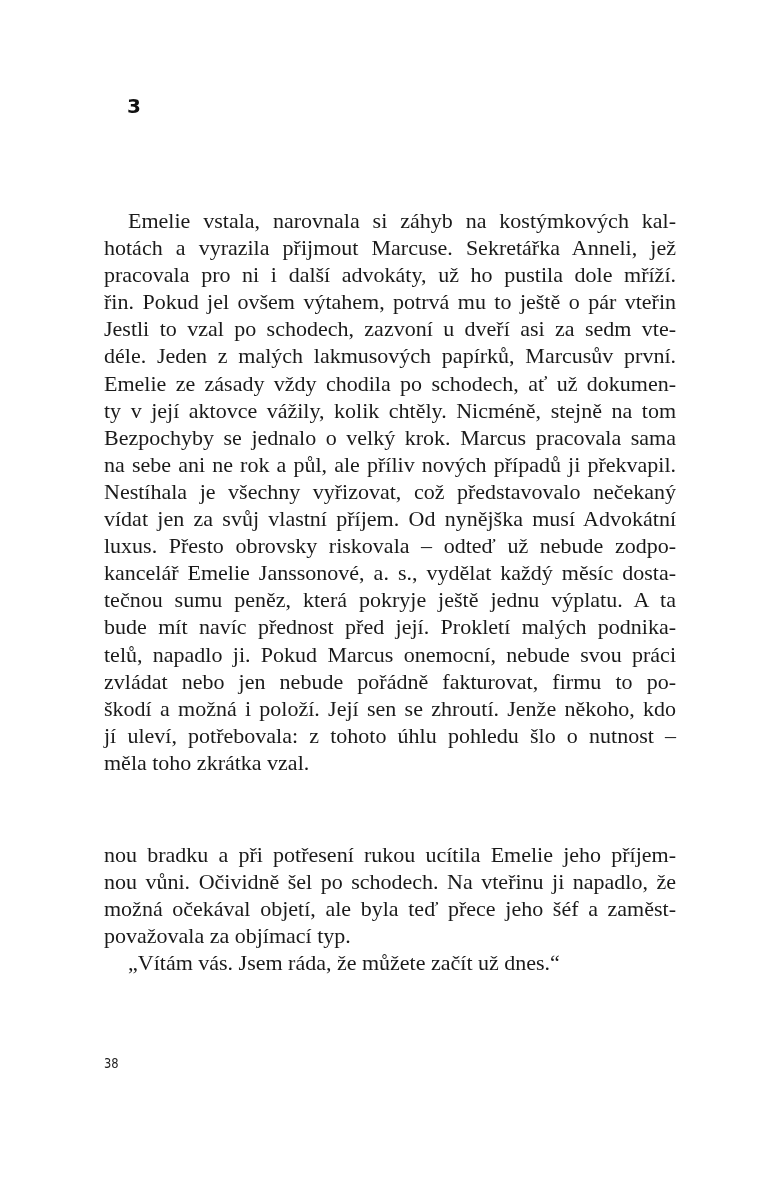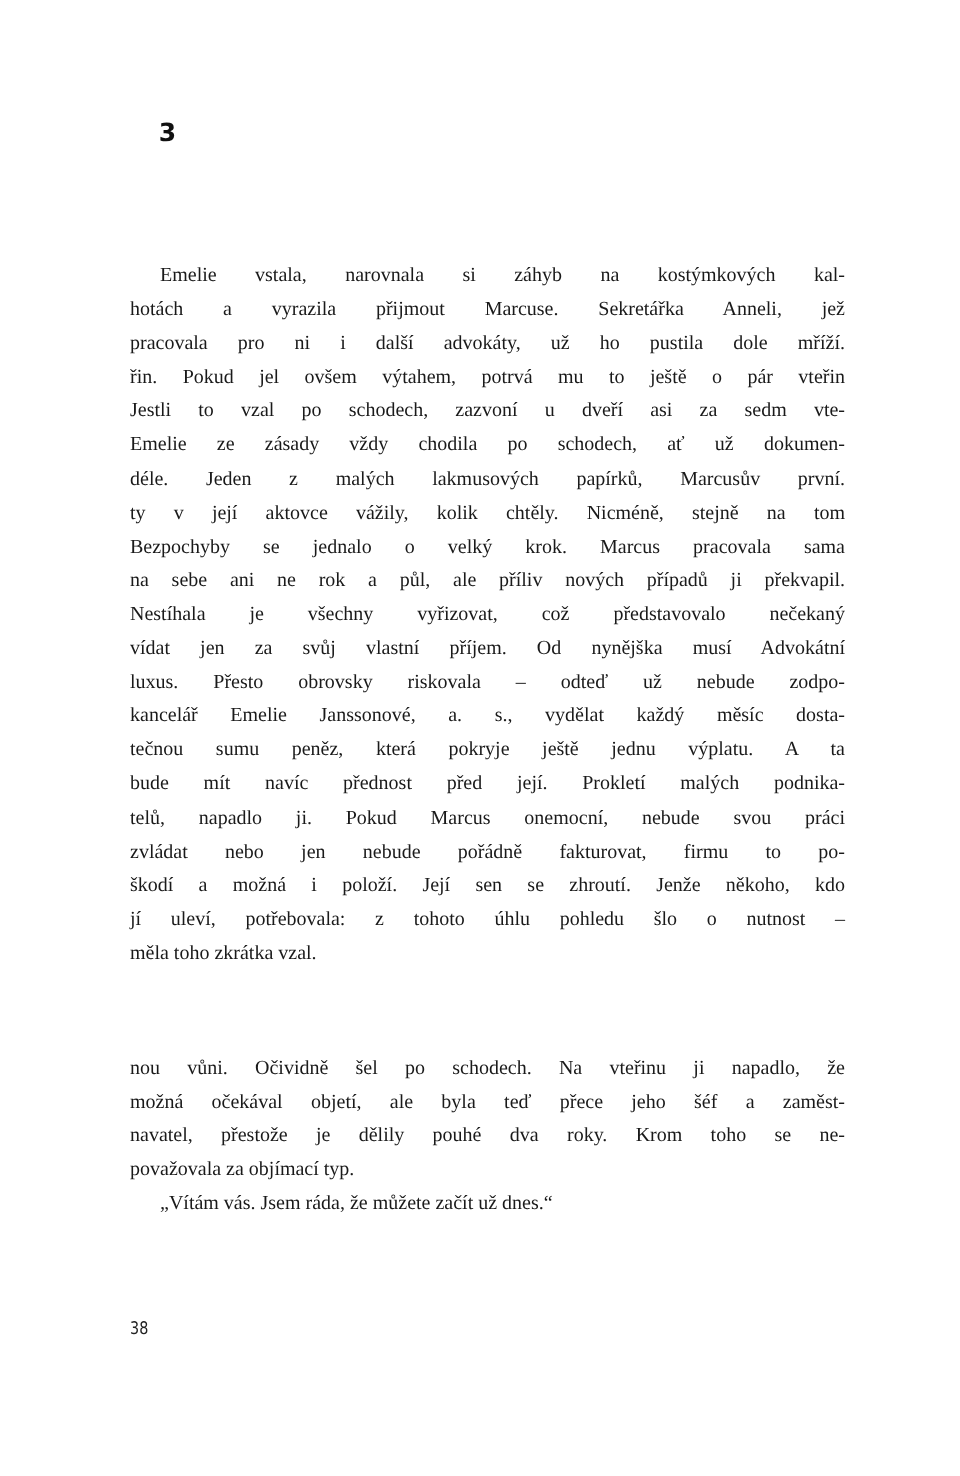--- a/index.html
+++ b/index.html
@@ -28,21 +28,21 @@
     font-weight: bold;
     font-size: 20px;
     line-height: 24px;
     color: #111;
   }
   .body-text {
     position: absolute;
     left: 104px;
     width: 572px;
     font-family: "Liberation Serif", serif;
-    font-size: 16px;
+    font-size: 22px;
     color: #1a1a1a;
   }
   .para1 { top: 207px; }
   .para2 { top: 841px; }
   .line {
     display: block;
     height: 27.1px;
     line-height: 27.1px;
     white-space: nowrap;
     text-align: justify;
@@ -72,41 +72,41 @@
 <div class="page">
 
   <div class="chapter-number">3</div>
 
   <div class="body-text para1">
     <span class="line indent">Emelie vstala, narovnala si záhyb na kostýmkových kal-</span>
     <span class="line">hotách a vyrazila přijmout Marcuse. Sekretářka Anneli, jež</span>
     <span class="line">pracovala pro ni i další advokáty, už ho pustila dole mříží.</span>
     <span class="line">řin. Pokud jel ovšem výtahem, potrvá mu to ještě o pár vteřin</span>
     <span class="line">Jestli to vzal po schodech, zazvoní u dveří asi za sedm vte-</span>
+    <span class="line">déle. Jeden z malých lakmusových papírků, Marcusův první.</span>
     <span class="line">Emelie ze zásady vždy chodila po schodech, ať už dokumen-</span>
-    <span class="line">déle. Jeden z malých lakmusových papírků, Marcusův první.</span>
     <span class="line">ty v její aktovce vážily, kolik chtěly. Nicméně, stejně na tom</span>
     <span class="line">Bezpochyby se jednalo o velký krok. Marcus pracovala sama</span>
     <span class="line">na sebe ani ne rok a půl, ale příliv nových případů ji překvapil.</span>
     <span class="line">Nestíhala je všechny vyřizovat, což představovalo nečekaný</span>
     <span class="line">vídat jen za svůj vlastní příjem. Od nynějška musí Advokátní</span>
     <span class="line">luxus. Přesto obrovsky riskovala – odteď už nebude zodpo-</span>
     <span class="line">kancelář Emelie Janssonové, a. s., vydělat každý měsíc dosta-</span>
     <span class="line">tečnou sumu peněz, která pokryje ještě jednu výplatu. A ta</span>
     <span class="line">bude mít navíc přednost před její. Prokletí malých podnika-</span>
     <span class="line">telů, napadlo ji. Pokud Marcus onemocní, nebude svou práci</span>
     <span class="line">zvládat nebo jen nebude pořádně fakturovat, firmu to po-</span>
     <span class="line">škodí a možná i položí. Její sen se zhroutí. Jenže někoho, kdo</span>
     <span class="line">jí uleví, potřebovala: z tohoto úhlu pohledu šlo o nutnost –</span>
     <span class="line last">měla toho zkrátka vzal.</span>
   </div>
 
   <div class="body-text para2">
+    <span class="line">nou bradku a při potřesení rukou ucítila Emelie jeho příjem-</span>
     <span class="line">nou vůni. Očividně šel po schodech. Na vteřinu ji napadlo, že</span>
     <span class="line">možná očekával objetí, ale byla teď přece jeho šéf a zaměst-</span>
-    <span class="line">navatel, přestože je dělily pouhé dva roky. Krom toho se ne-</span>
     <span class="line last">považovala za objímací typ.</span>
     <span class="line last indent">„Vítám vás. Jsem ráda, že můžete začít už dnes.“</span>
   </div>
 
   <div class="page-number">38</div>
 
 </div>
 
 </body></html>

